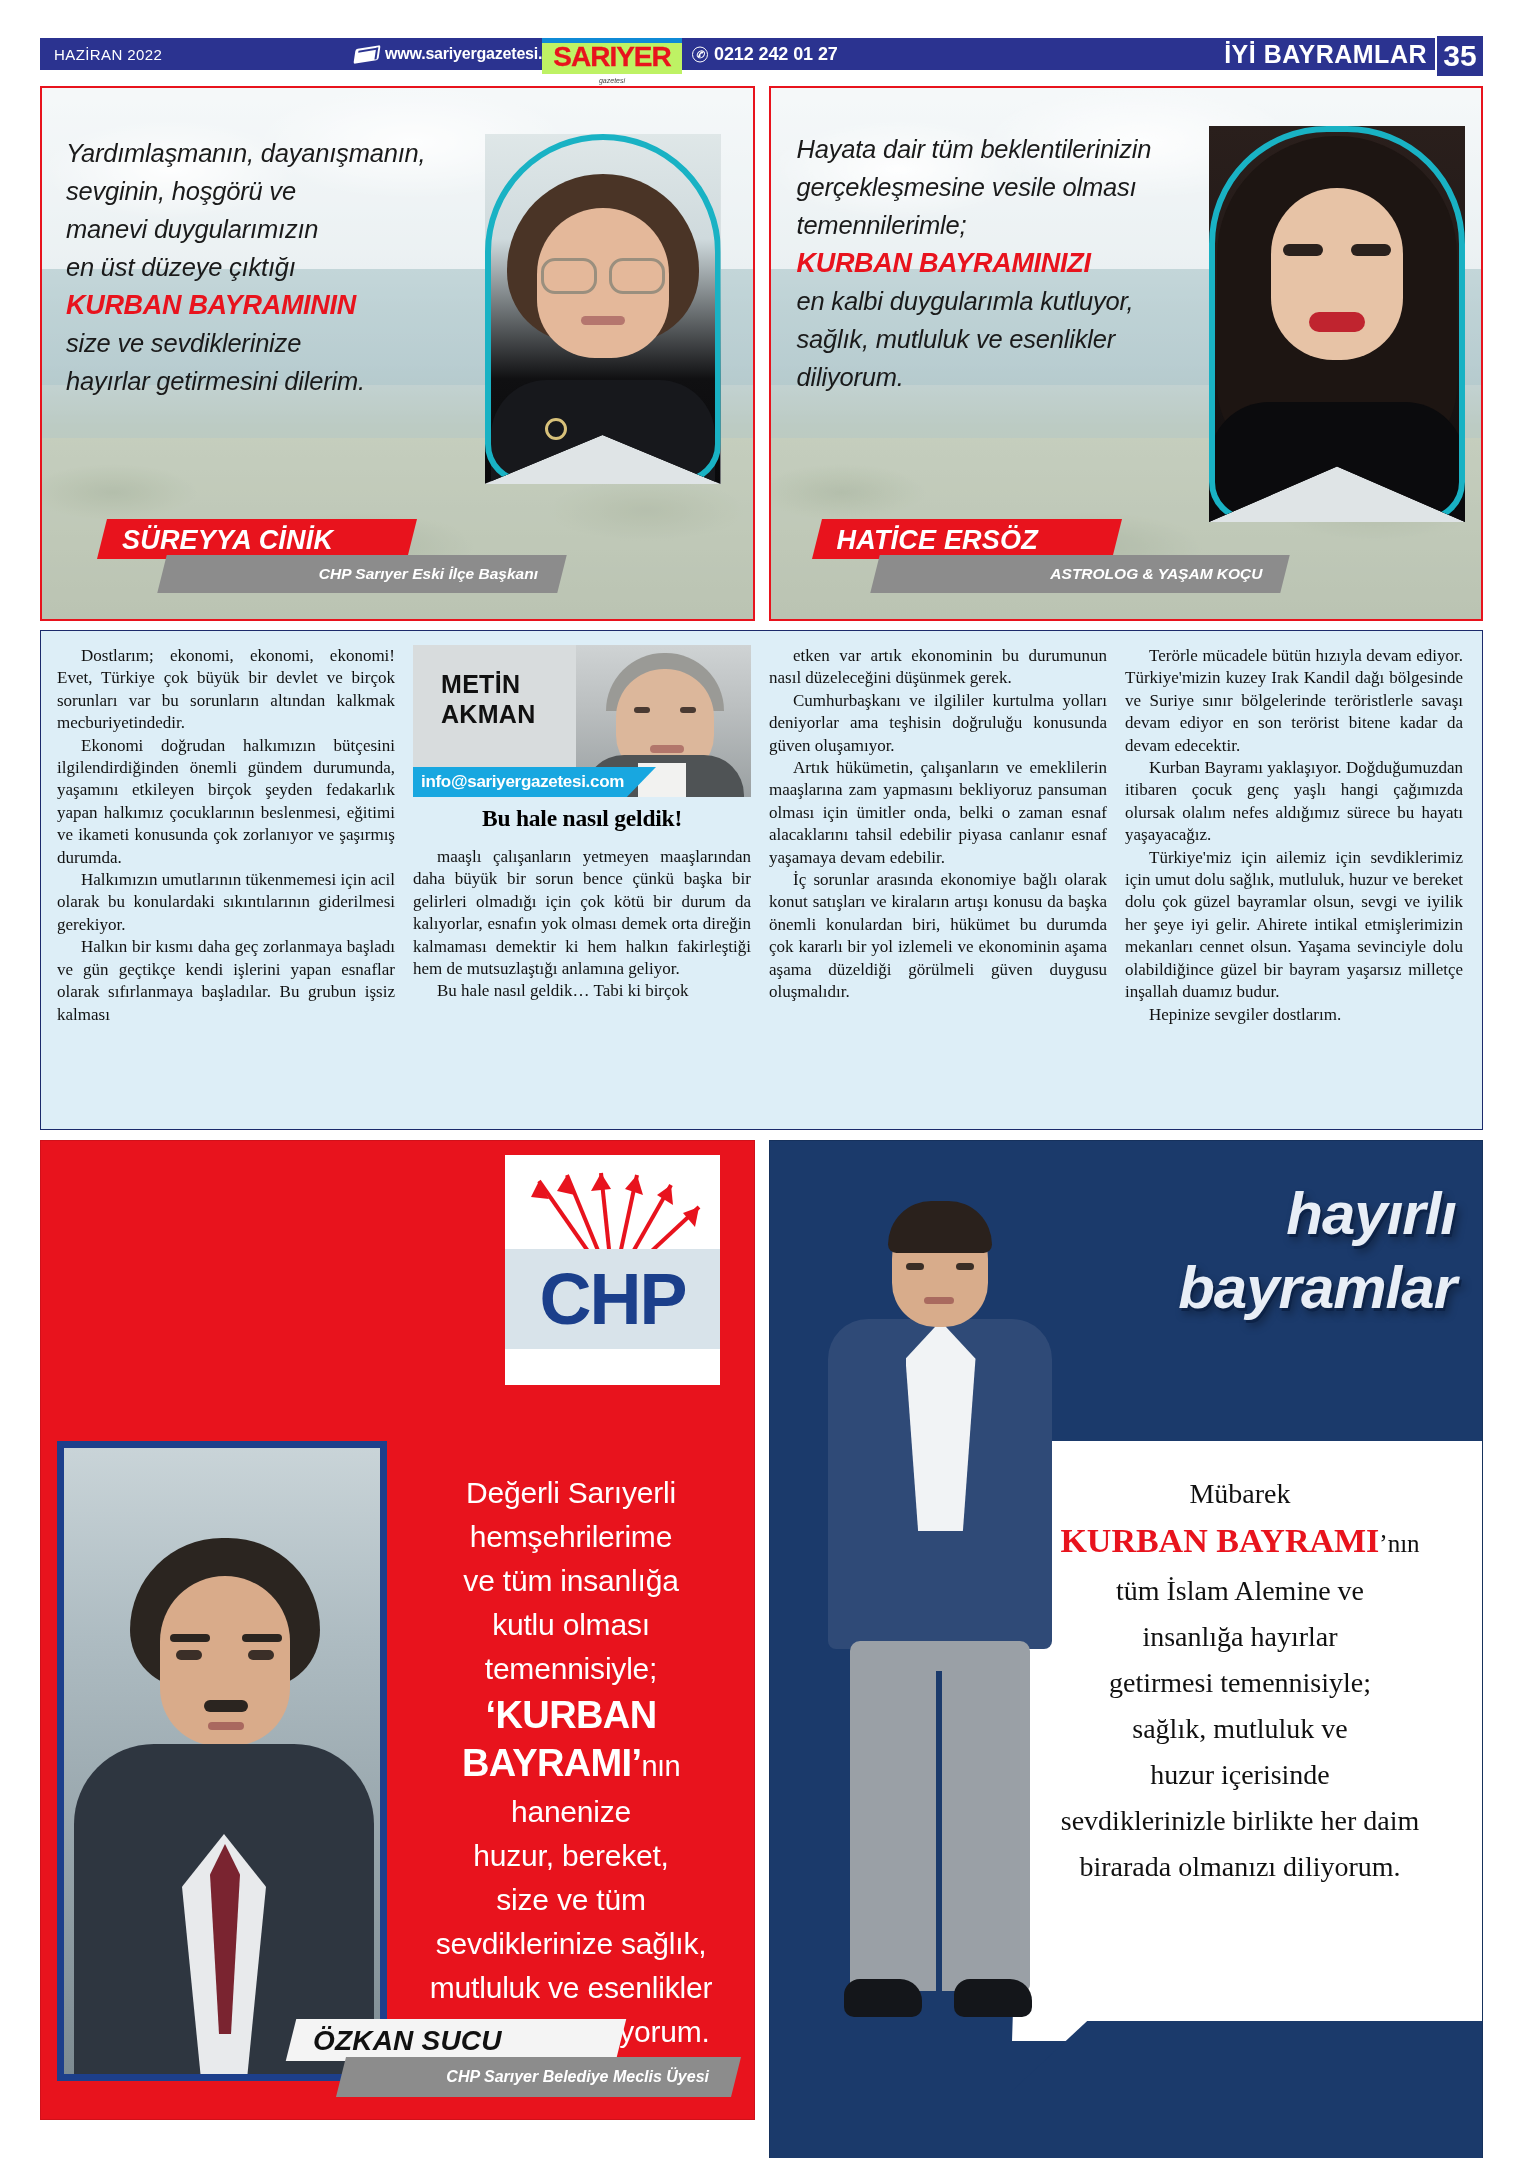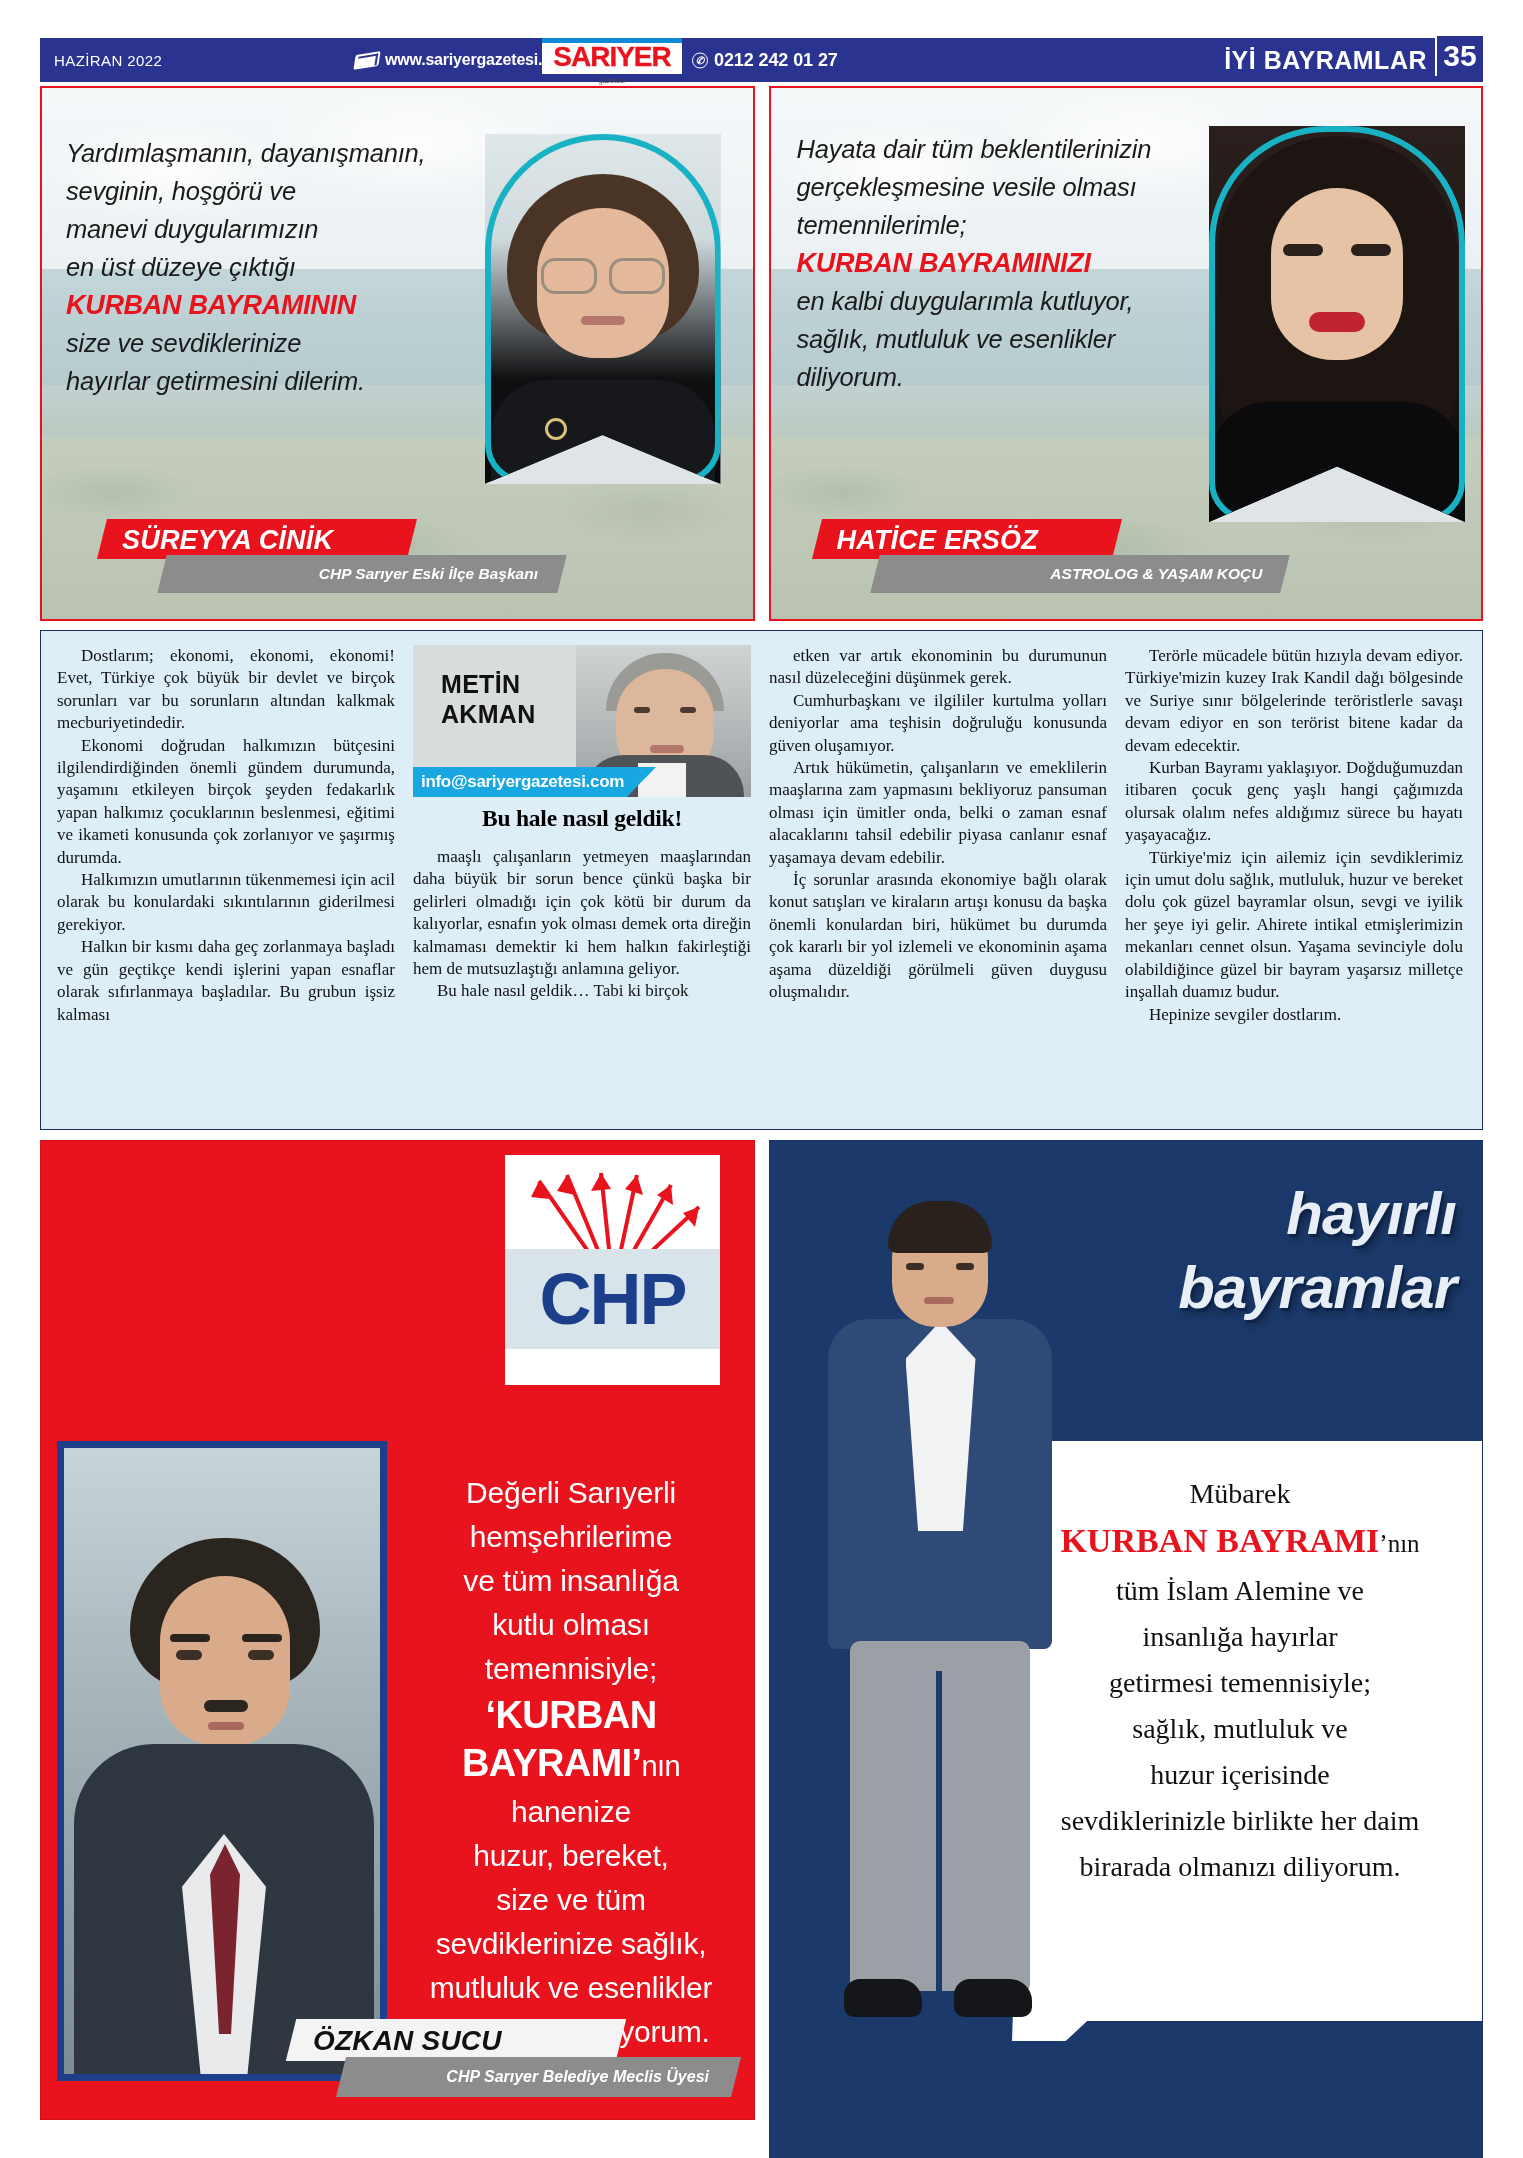--- a/index.html
+++ b/index.html
@@ -6,21 +6,21 @@
   html, body {
     width: 1523px; height: 2158px;
     background: #ffffff;
     font-family: "Liberation Sans", sans-serif;
     overflow: hidden;
   }
   .page { position: relative; width: 1523px; height: 2158px; background:#fff; }
 
   
   .masthead {
-    position: absolute; left: 40px; top: 38px; width: 1443px; height: 44px;
+    position: absolute; left: 40px; top: 38px; width: 1443px; height: 32px;
     background: #2b3390;
     display: flex; align-items: center;
   }
   .mh-date {
     color: #fff; font-size: 15px; letter-spacing: .4px; padding-left: 14px;
     font-family: "Liberation Sans", sans-serif; font-weight: 400;
   }
   .mh-web {
     position: absolute; left: 315px; top: 50%; transform: translateY(-50%);
     display: flex; align-items: center; gap: 6px;
@@ -31,21 +31,21 @@
     content:""; position:absolute; inset:0; background:#fff;
     transform: skewX(-18deg) rotate(-10deg); border-radius:2px;
   }
   .env-icon:after{
     content:""; position:absolute; left:3px; top:2px; width:17px; height:10px;
     border-top:2px solid #2b3390; border-right:2px solid #2b3390;
     transform: skewX(-18deg) rotate(-10deg);
   }
   .logo-box {
     position:absolute; left:502px; top:0px; width:140px; height:36px;
-    background:#ffffff; display:flex; flex-direction:column; justify-content:flex-start;
+    background:#bef264; display:flex; flex-direction:column; justify-content:flex-start;
   }
   .logo-top { height:5px; background:#0f8ad6; width:100%; }
   .logo-word {
     color:#e8131d; font-weight:800; font-size:28px; line-height:27px;
     text-align:center; letter-spacing:-1px; font-family:"Liberation Sans", sans-serif;
     -webkit-text-stroke: 0.3px #e8131d;
   }
   .logo-sub2{
     position:absolute; left:0; right:0; bottom:-10px; text-align:center;
     font-size:7px; color:#444; font-style:italic;

